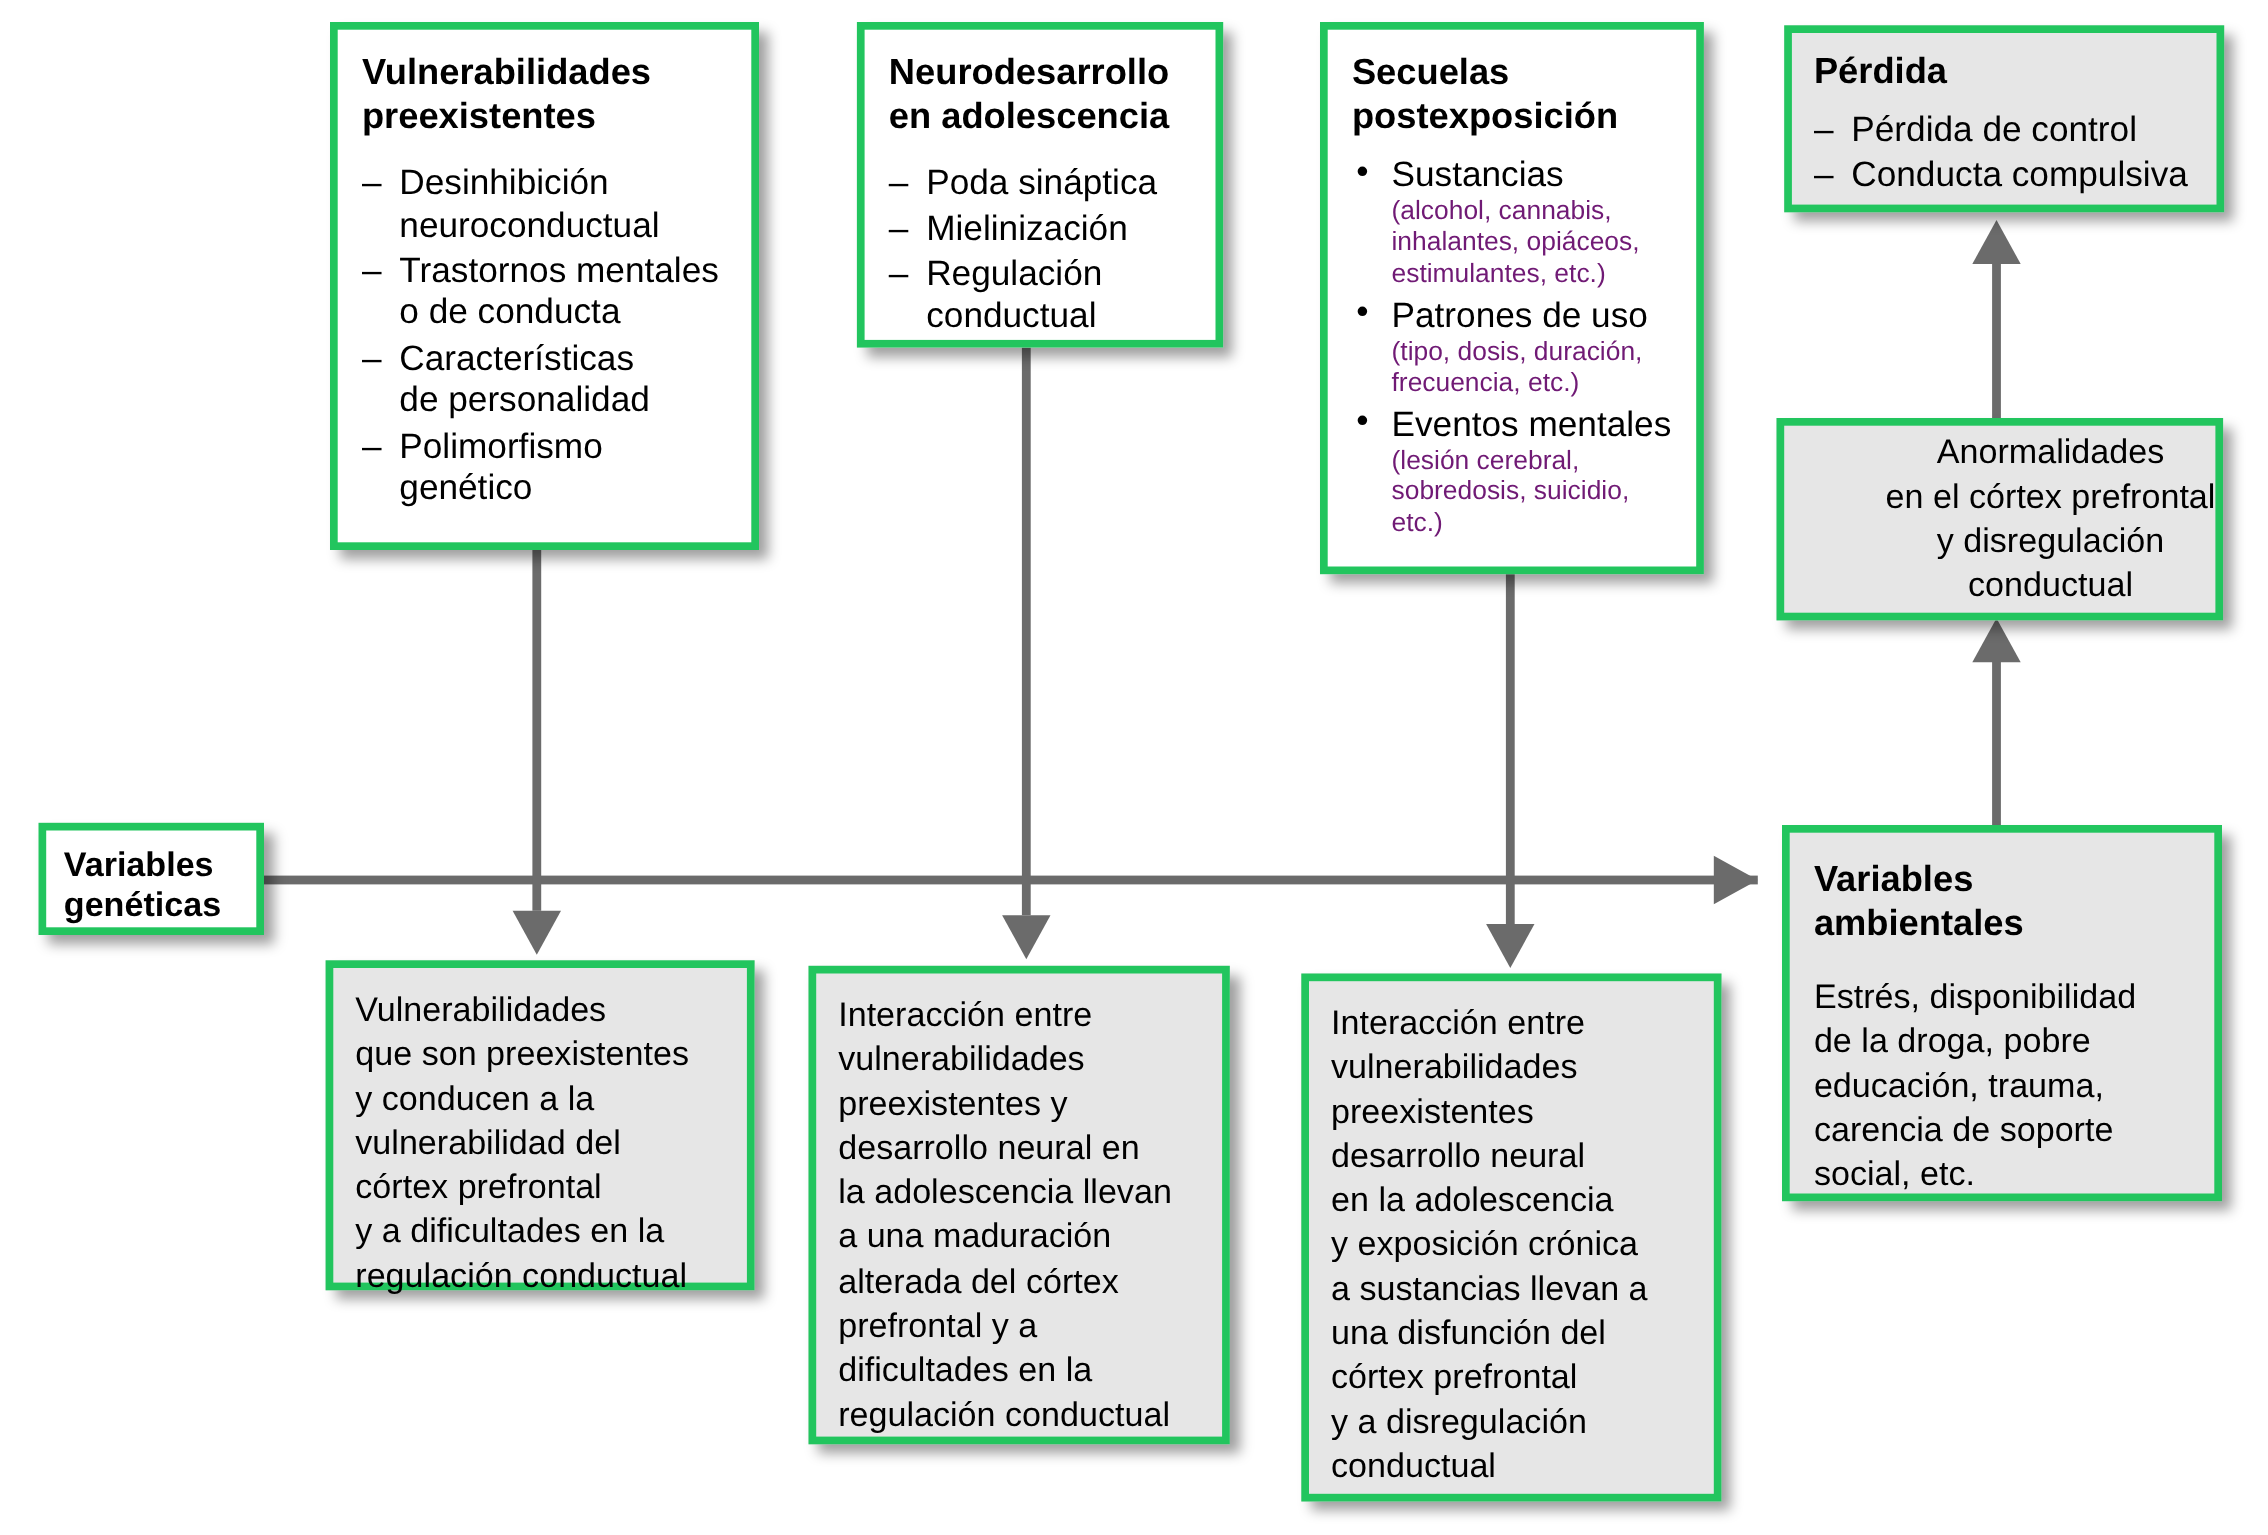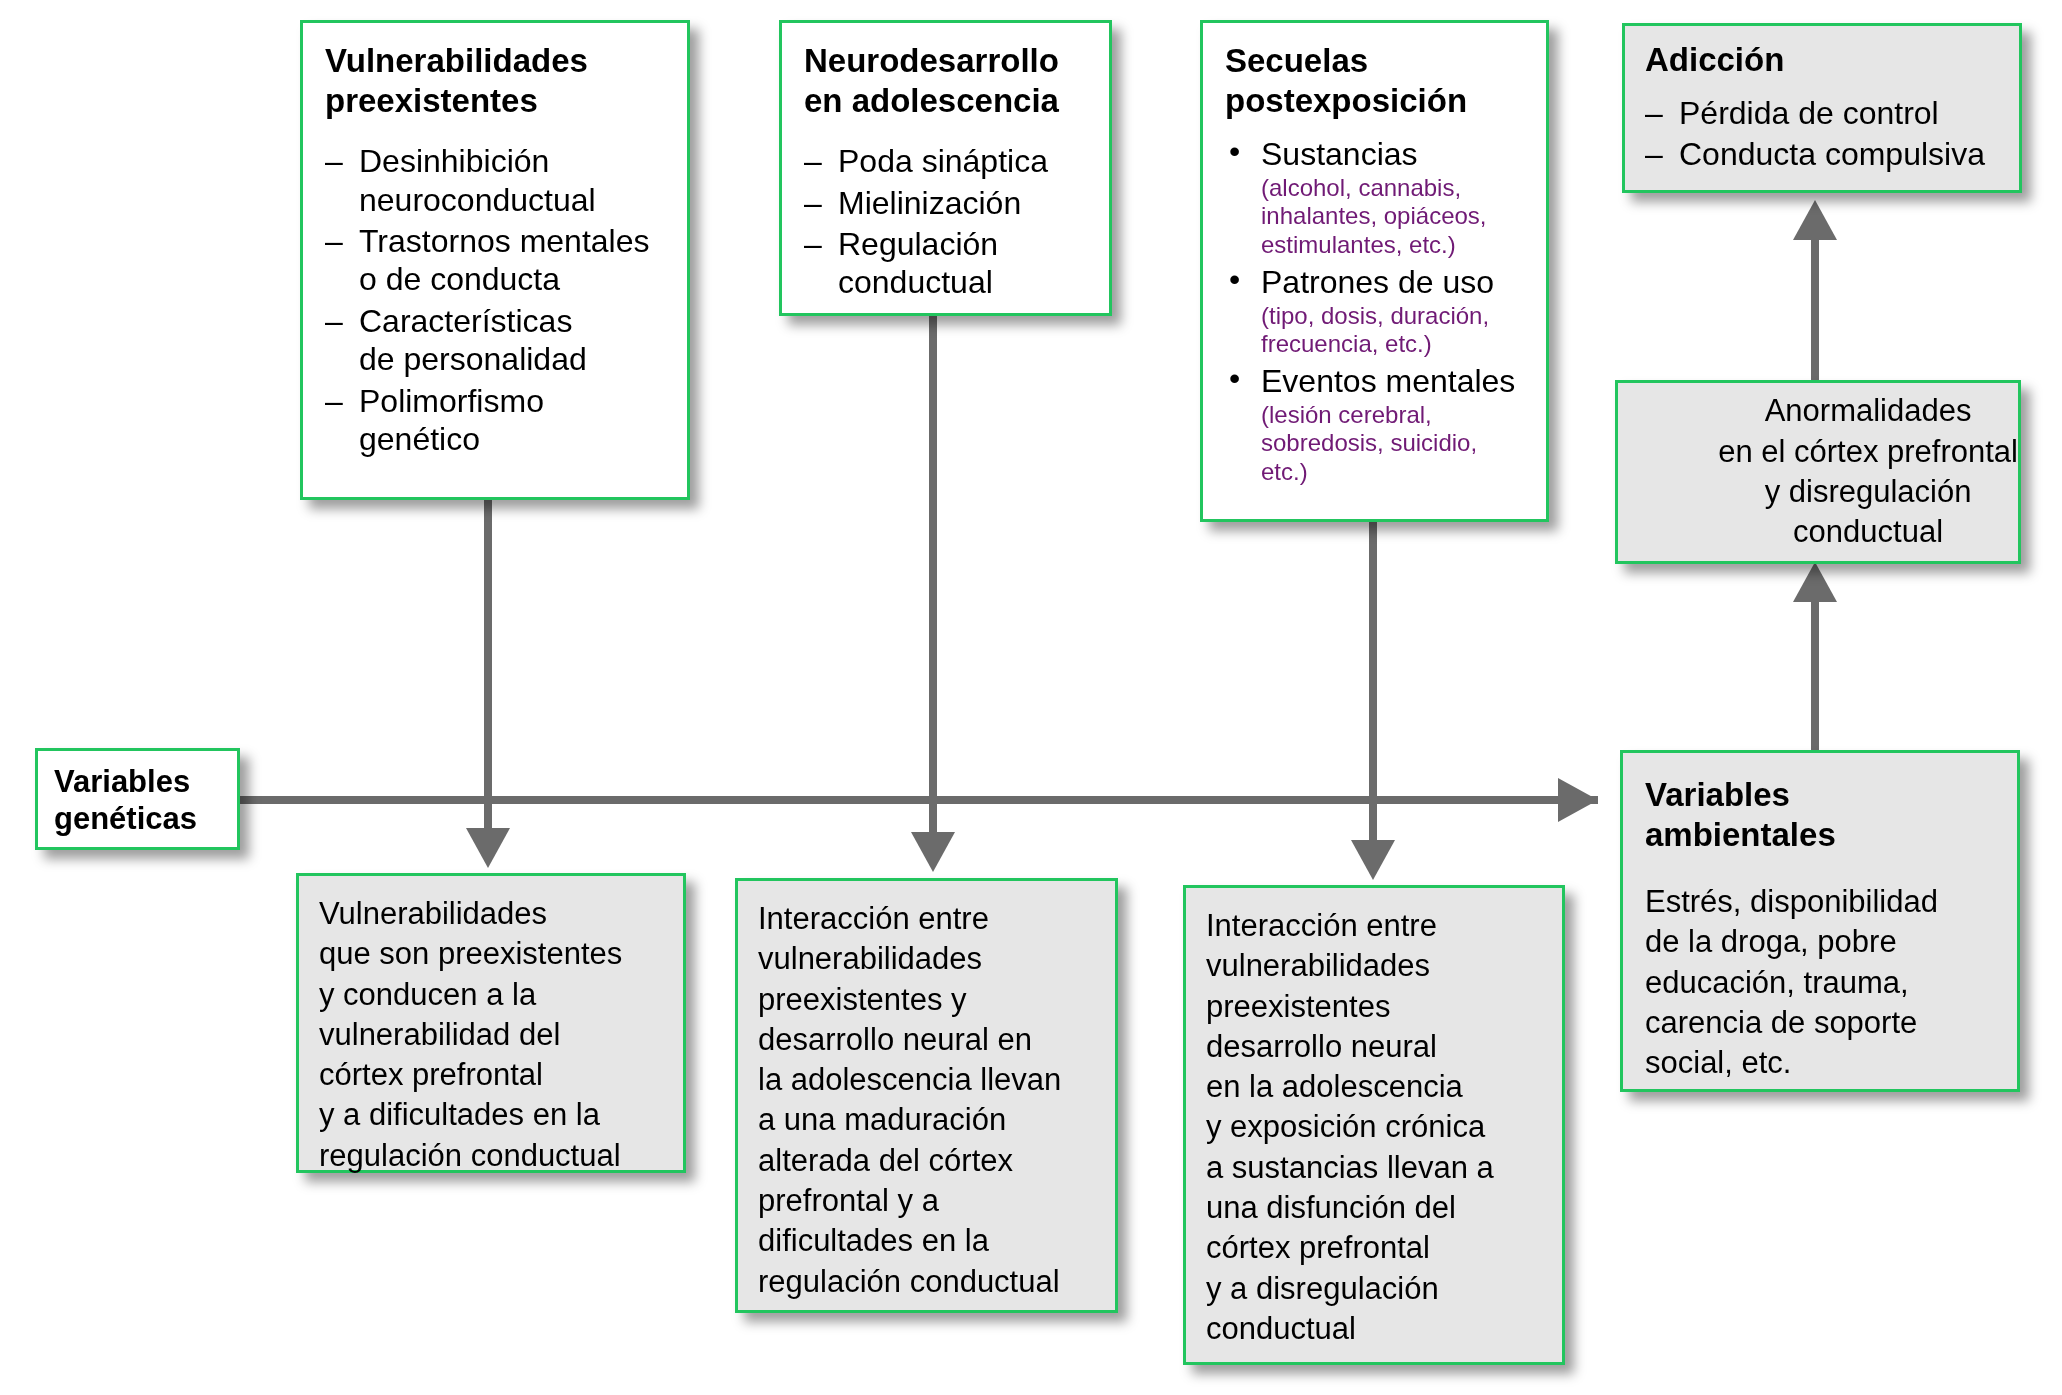--- a/index.html
+++ b/index.html
@@ -12,21 +12,21 @@
     width:2062px;
     height:1395px;
     overflow:hidden;
     background:#ffffff;
   }
 
   
   .box{
     position:absolute;
     box-sizing:border-box;
-    border:3px solid #22c55e;
+    border:7px solid #22c55e;
     box-shadow:9px 9px 11px rgba(0,0,0,0.38);
     z-index:5;
   }
   .box.white{background:#ffffff;}
   .box.gray{background:#e6e6e6;}
 
   .box-inner{
     padding:18px 20px 14px 22px;
   }
 
@@ -209,21 +209,21 @@
           <span class="bul-sub">(lesión cerebral,
 sobredosis, suicidio,
 etc.)</span>
         </li>
       </ul>
     </div>
   </div>
 
   <div class="box gray" style="left:1622px; top:23px; width:400px; height:170px;">
     <div class="box-inner" style="padding:14px 18px 10px 20px;">
-      <div class="title" style="margin-bottom:14px;">Adicción</div>
+      <div class="title" style="margin-bottom:14px;">Pérdida</div>
       <ul class="dashlist">
         <li>Pérdida de control</li>
         <li>Conducta compulsiva</li>
       </ul>
     </div>
   </div>
 
   <div class="box gray" style="left:1615px; top:380px; width:406px; height:184px; display:flex; align-items:center; justify-content:flex-end;">
     <div class="para center">Anormalidades
 en el córtex prefrontal

